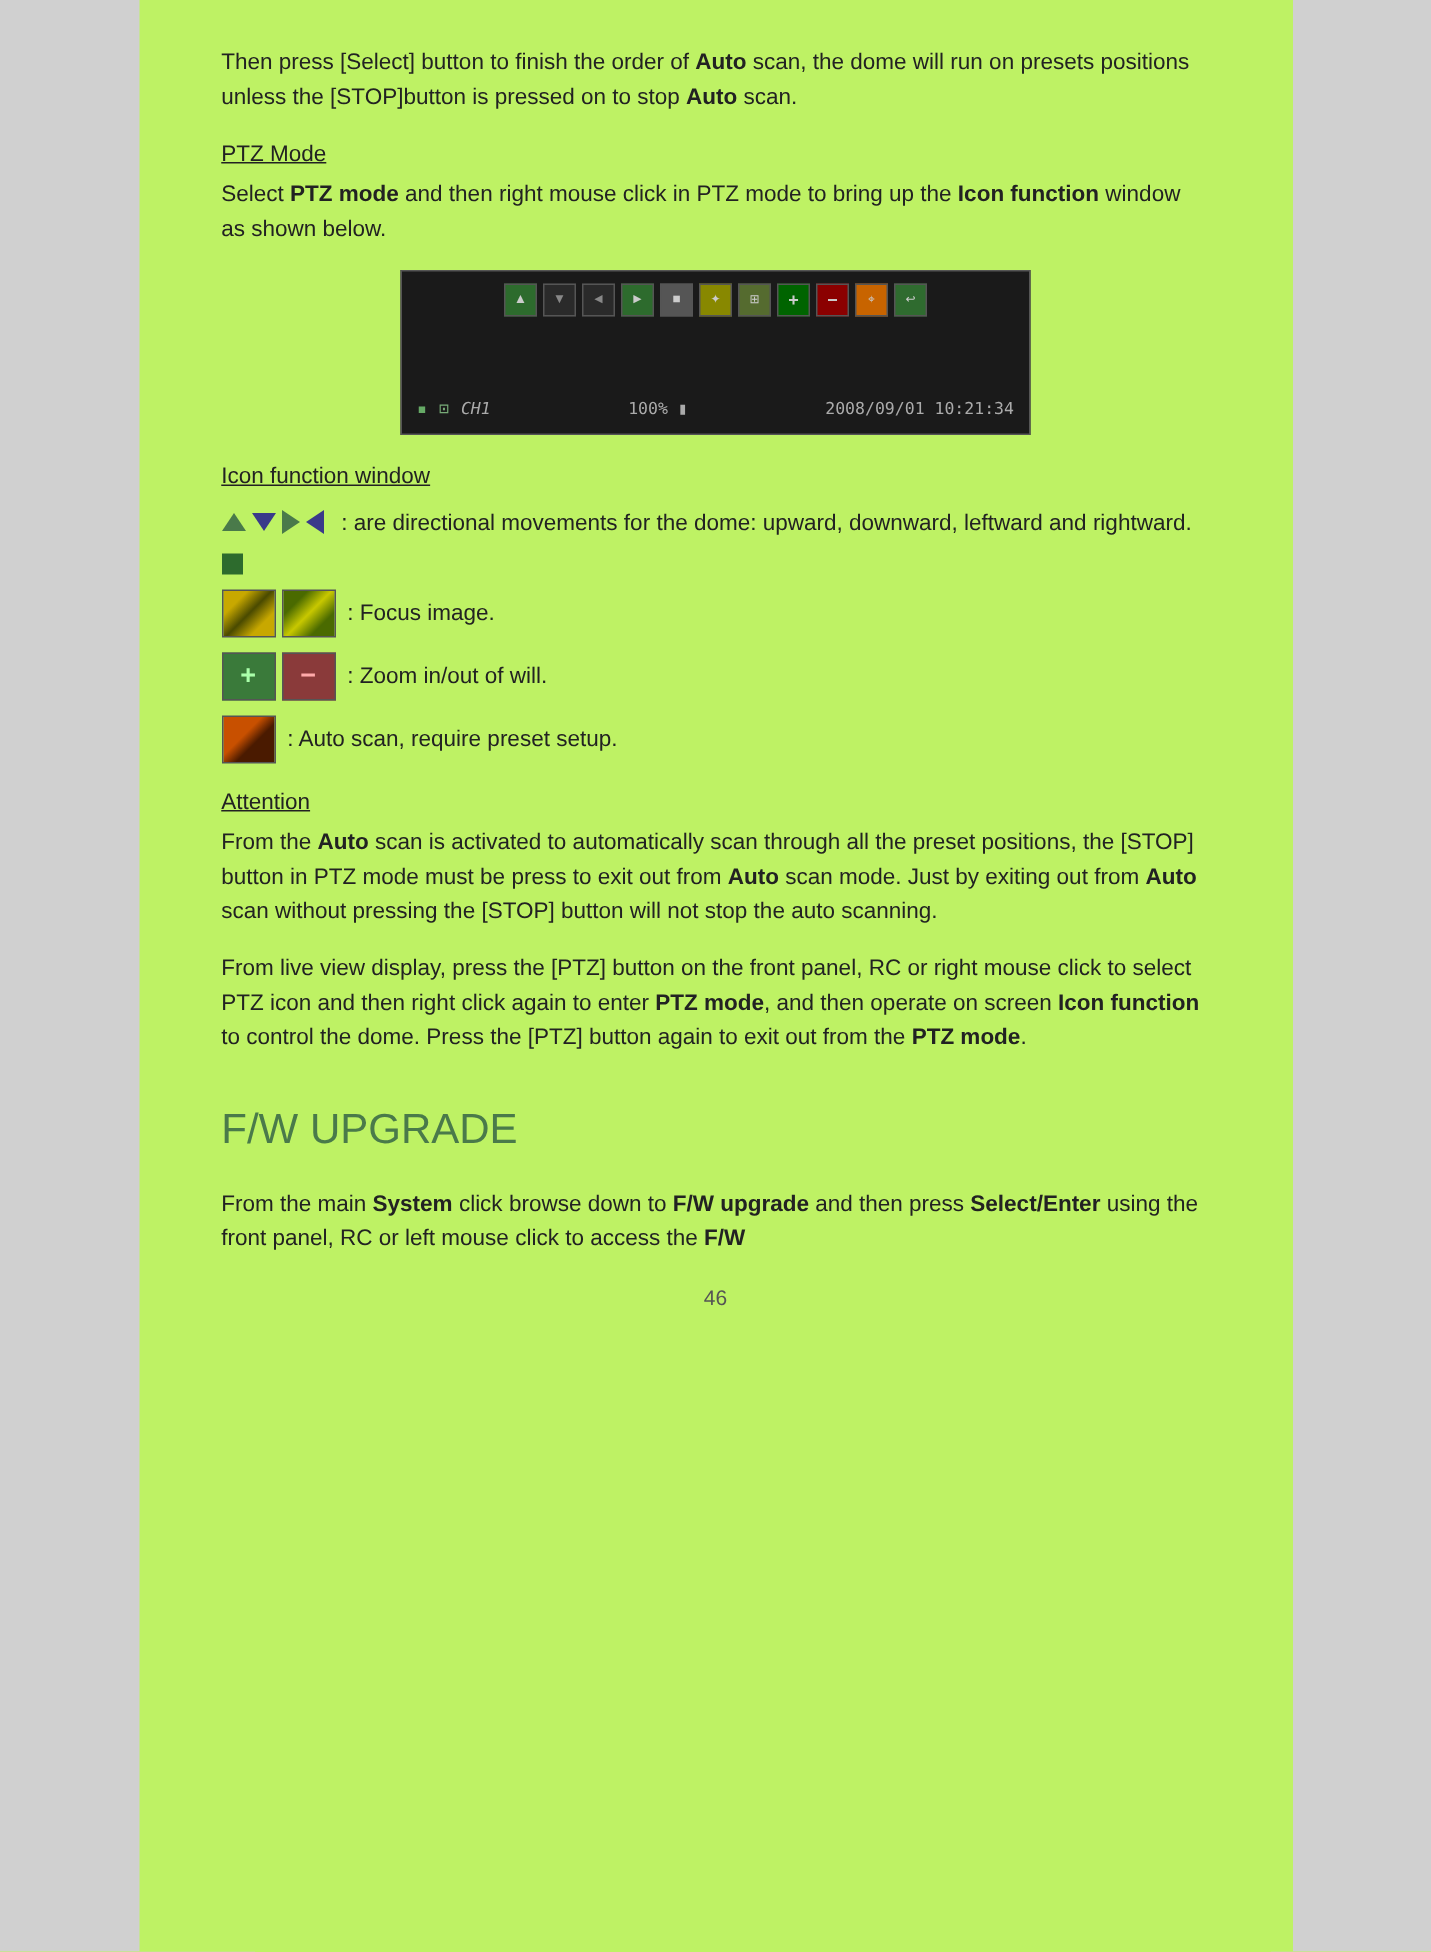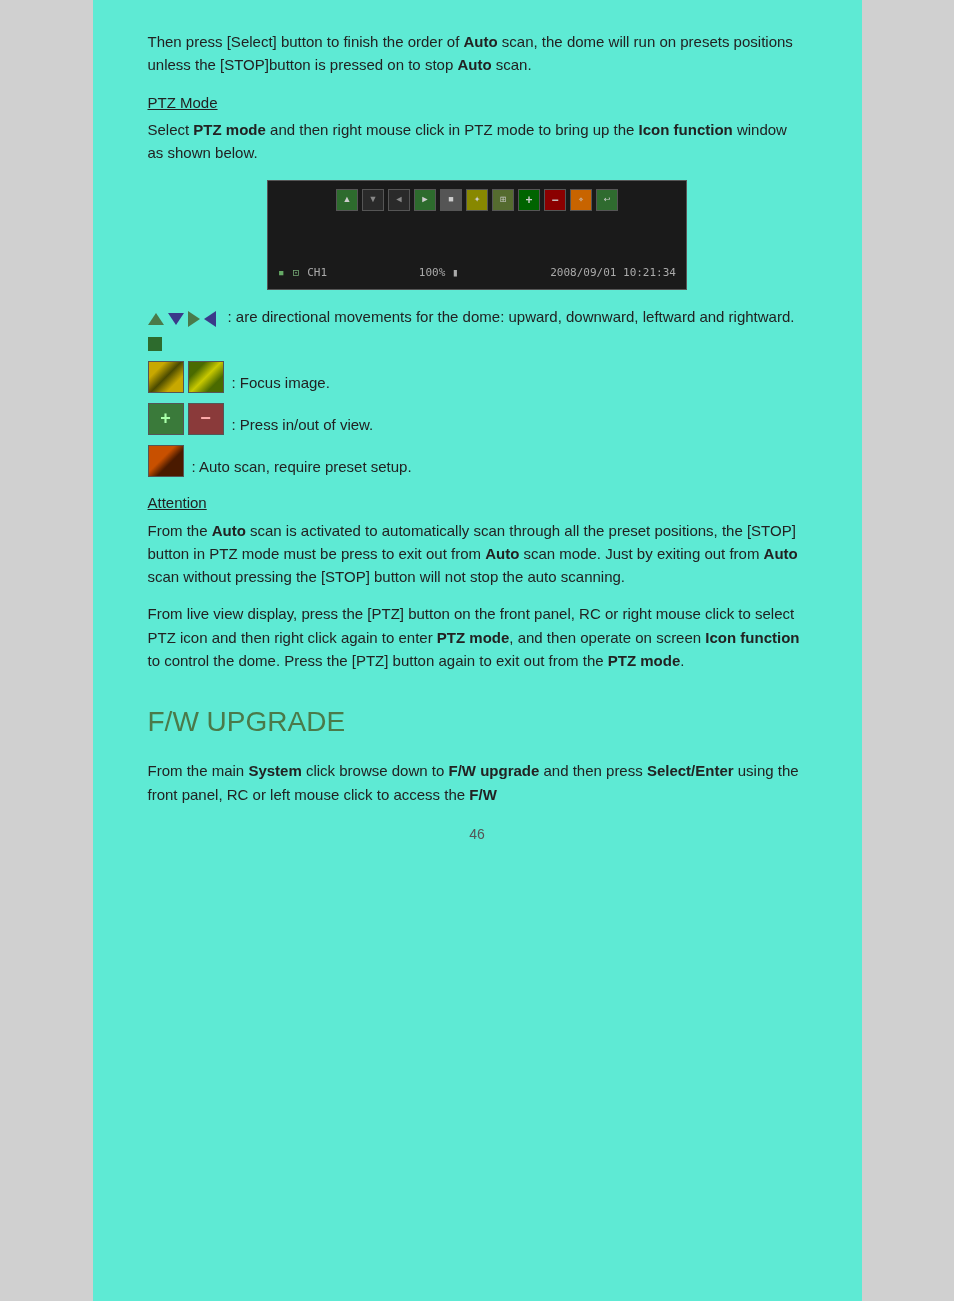--- a/index.html
+++ b/index.html
@@ -5,21 +5,21 @@
     * { box-sizing: border-box; margin: 0; padding: 0; }
     body {
       background: #d0d0d0;
       display: flex;
       justify-content: center;
       align-items: flex-start;
       min-height: 1301px;
       font-family: Arial, Helvetica, sans-serif;
     }
     .page {
-      background: #5eead4;
+      background: #bef264;
       width: 769px;
       min-height: 1301px;
       padding: 30px 55px 40px 55px;
       position: relative;
     }
     .body-text {
       font-size: 15px;
       line-height: 1.55;
       color: #222;
     }
@@ -81,21 +81,21 @@
       font-size: 11px;
       font-family: monospace;
       padding-top: 4px;
     }
     
     .icon-func-list {
       margin: 8px 0 8px 0;
     }
     .icon-func-item {
       display: flex;
-      align-items: flex-end;
+      align-items: center;
       margin-bottom: 10px;
       gap: 8px;
     }
     .direction-arrows {
       display: inline-flex;
       gap: 4px;
       align-items: center;
       margin-right: 4px;
     }
     .arrow-up {
@@ -214,29 +214,30 @@
           <div class="icon-btn" style="background:#556b2f; font-size:8px;">⊞</div>
           <div class="icon-btn" style="background:#006400; font-weight:bold; font-size:12px;">+</div>
           <div class="icon-btn" style="background:#8b0000; font-weight:bold; font-size:12px;">−</div>
           <div class="icon-btn" style="background:#c86400; font-size:8px;">⌖</div>
           <div class="icon-btn" style="background:#2f6b2f; font-size:8px;">↩</div>
         </div>
         <div class="status-bar">
           <span style="display:flex; gap:8px; align-items:center;">
             <span style="color:#6a6;">▪</span>
             <span style="color:#7a7;">⊡</span>
-            <span style="color:#aaa;">CH1</span>
+            <span style="color:#aaa;font-style:italic;">CH1</span>
           </span>
           <span style="color:#aaa;">100% ▮</span>
           <span style="color:#aaa;">2008/09/01  10:21:34</span>
         </div>
       </div>
     </div>
 
     <div class="section-block">
+      <span class="underline-heading">Icon function window</span>
 
       <div class="icon-func-list">
 
         <div class="icon-func-item">
           <div class="direction-arrows">
             <span class="arrow-up"></span>
             <span class="arrow-down"></span>
             <span class="arrow-right"></span>
             <span class="arrow-left"></span>
           </div>
@@ -253,21 +254,21 @@
             <span class="small-icon focus2"></span>
           </div>
           <span class="icon-text">: Focus image.</span>
         </div>
 
         <div class="icon-func-item">
           <div class="icon-pair">
             <span class="small-icon zoom-in">+</span>
             <span class="small-icon zoom-out">−</span>
           </div>
-          <span class="icon-text">: Press in/out of view.</span>
+          <span class="icon-text">: Zoom in/out of will.</span>
         </div>
 
         <div class="icon-func-item">
           <div class="icon-pair">
             <span class="small-icon autoscan"></span>
           </div>
           <span class="icon-text">: Auto scan, require preset setup.</span>
         </div>
 
       </div>

